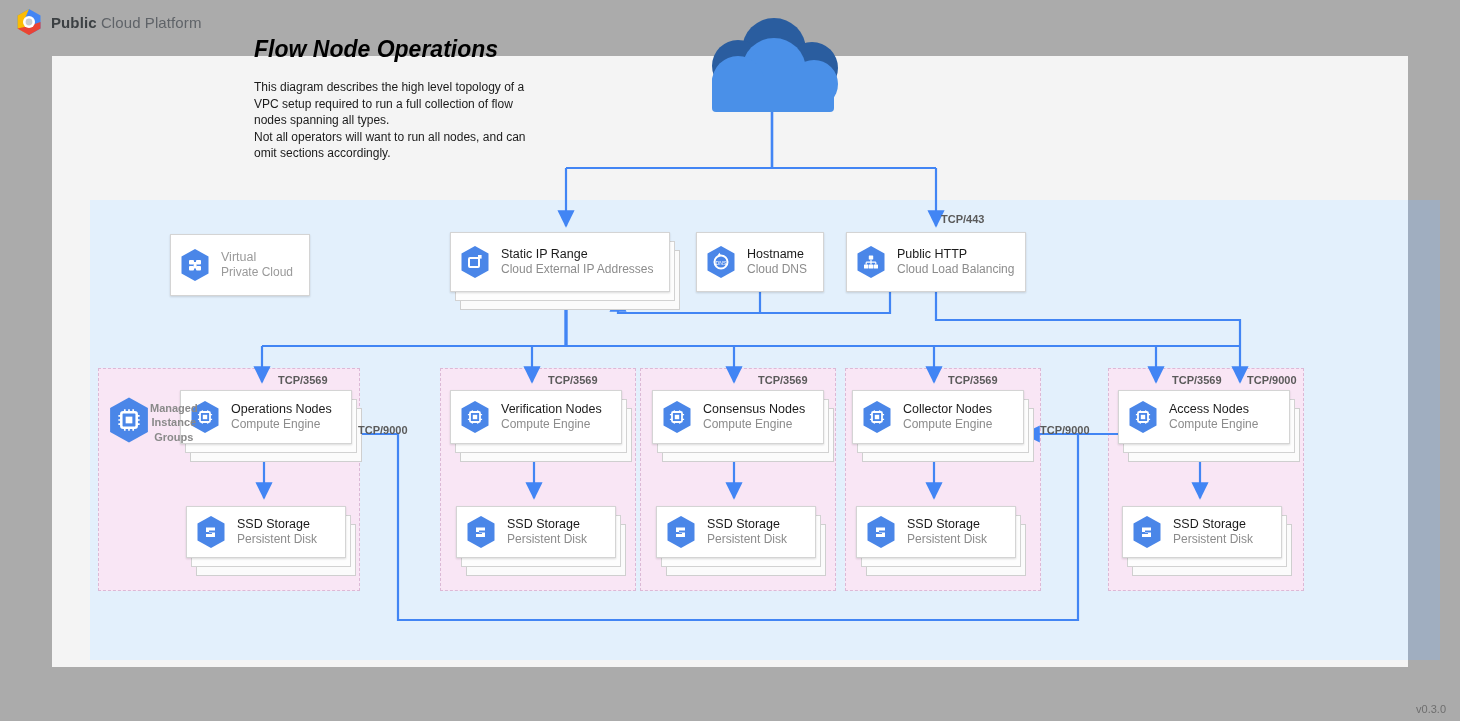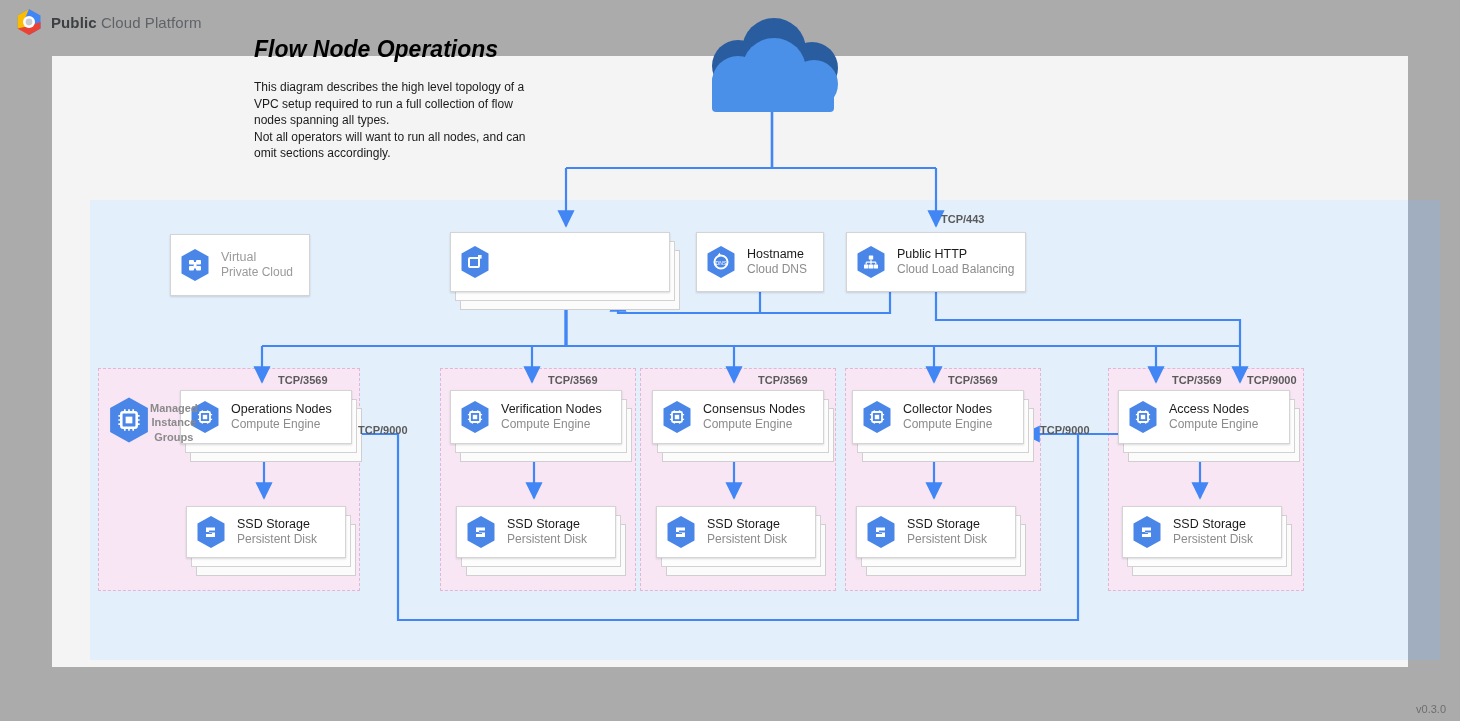--- a/index.html
+++ b/index.html
@@ -194,20 +194,24 @@
   <div class="sheet s1"></div>
   <div class="face">
     <span class="hex">
       <svg width="30" height="34" viewBox="0 0 30 34">
         <polygon points="15,1 28.5,8.5 28.5,25.5 15,33 1.5,25.5 1.5,8.5" fill="#4a86e8"></polygon>
         <g fill="none" stroke="#ffffff" stroke-width="2">
           <rect x="9" y="13" width="10" height="9" rx="1"></rect>
         </g>
         <rect x="18" y="10" width="3.6" height="3.6" fill="#ffffff"></rect>
       </svg>
+    </span>
+    <span class="labels">
+      <span class="t1">Static IP Range</span>
+      <span class="t2">Cloud External IP Addresses</span>
     </span>
   </div>
 </div>
 
 <div class="card" style="left:696px; top:232px; width:128px; height:60px;">
   <div class="sheet s1"></div>
   <div class="face">
     <span class="hex">
       <svg width="30" height="34" viewBox="0 0 30 34">
         <polygon points="15,1 28.5,8.5 28.5,25.5 15,33 1.5,25.5 1.5,8.5" fill="#4a86e8"></polygon>

